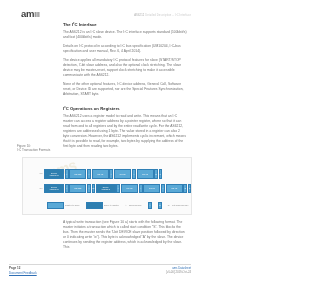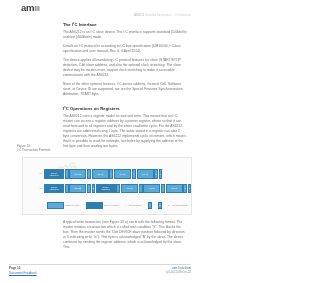--- a/index.html
+++ b/index.html
@@ -16,21 +16,21 @@
   }
 
   
   .header {
     position: absolute;
     top: 0; left: 0; right: 0;
     height: 34px;
   }
   .logo {
     position: absolute;
-    left: 21px; top: 3px;
+    left: 21px; top: 9px;
     font-size: 9.5px;
     font-weight: 700;
     letter-spacing: -0.4px;
     color: #3c3c3c;
     line-height: 1;
   }
   .logo .tail { color: #9a9a9a; letter-spacing: -0.8px; }
   .header-meta {
     position: absolute;
     right: 9px; top: 14px;

